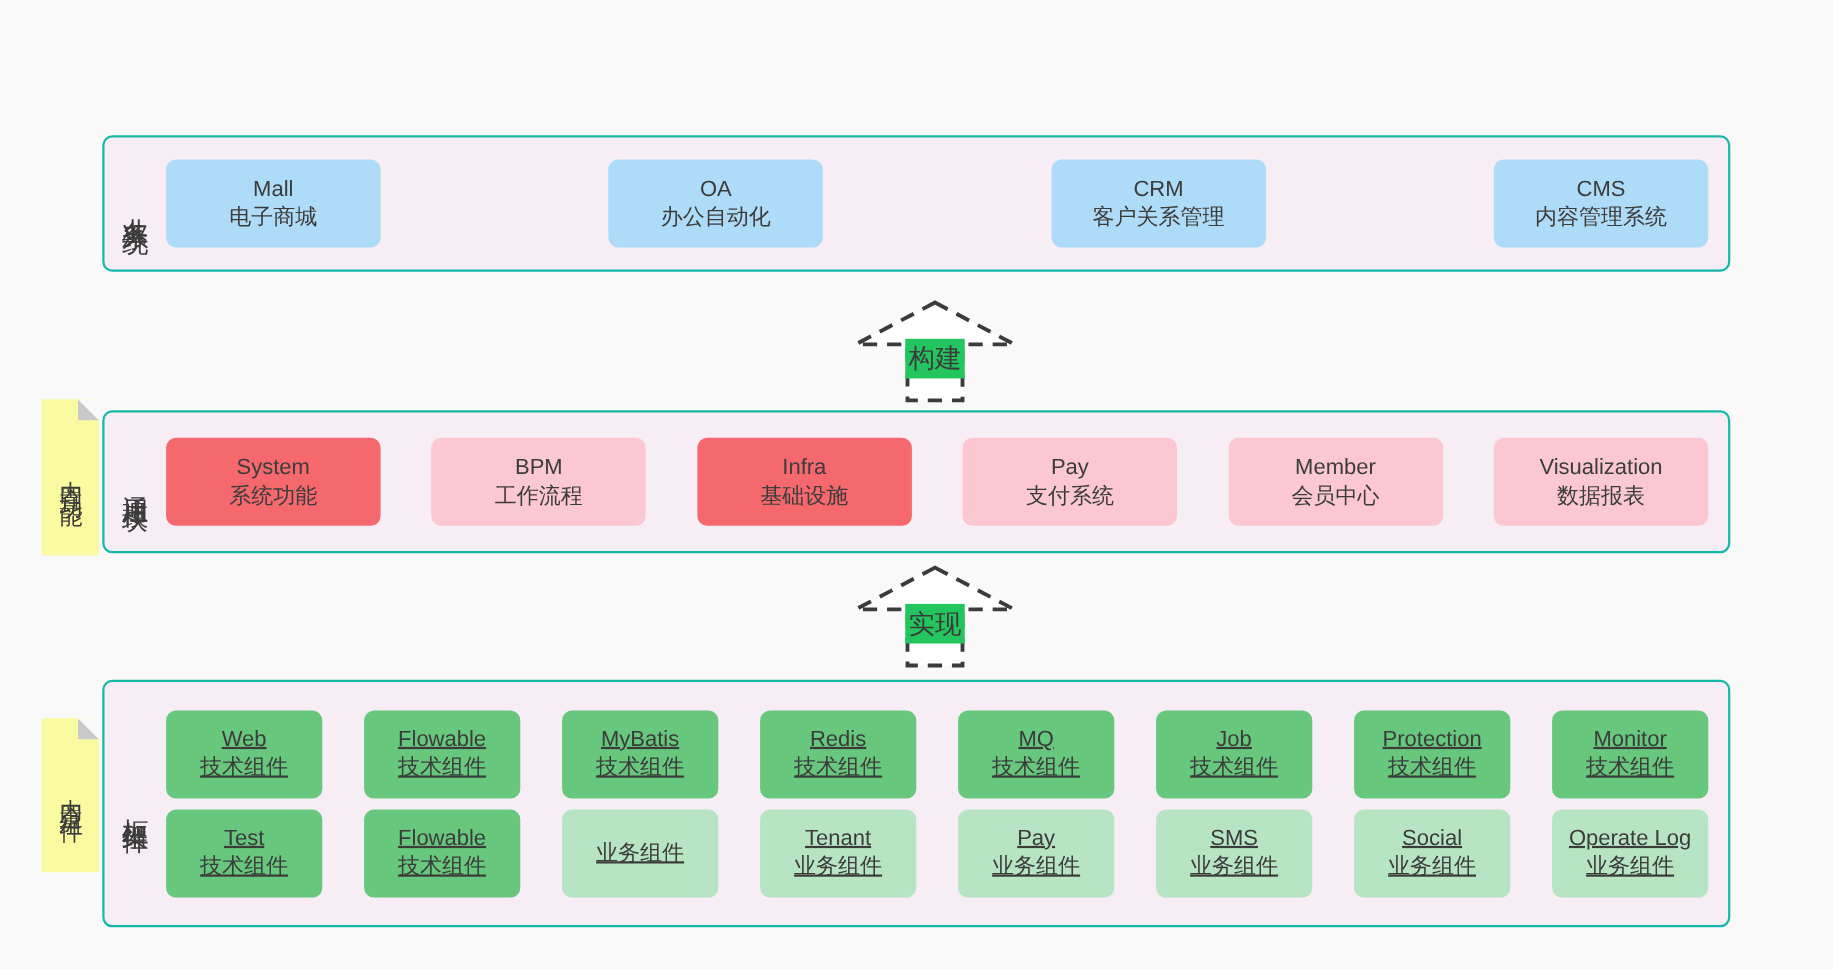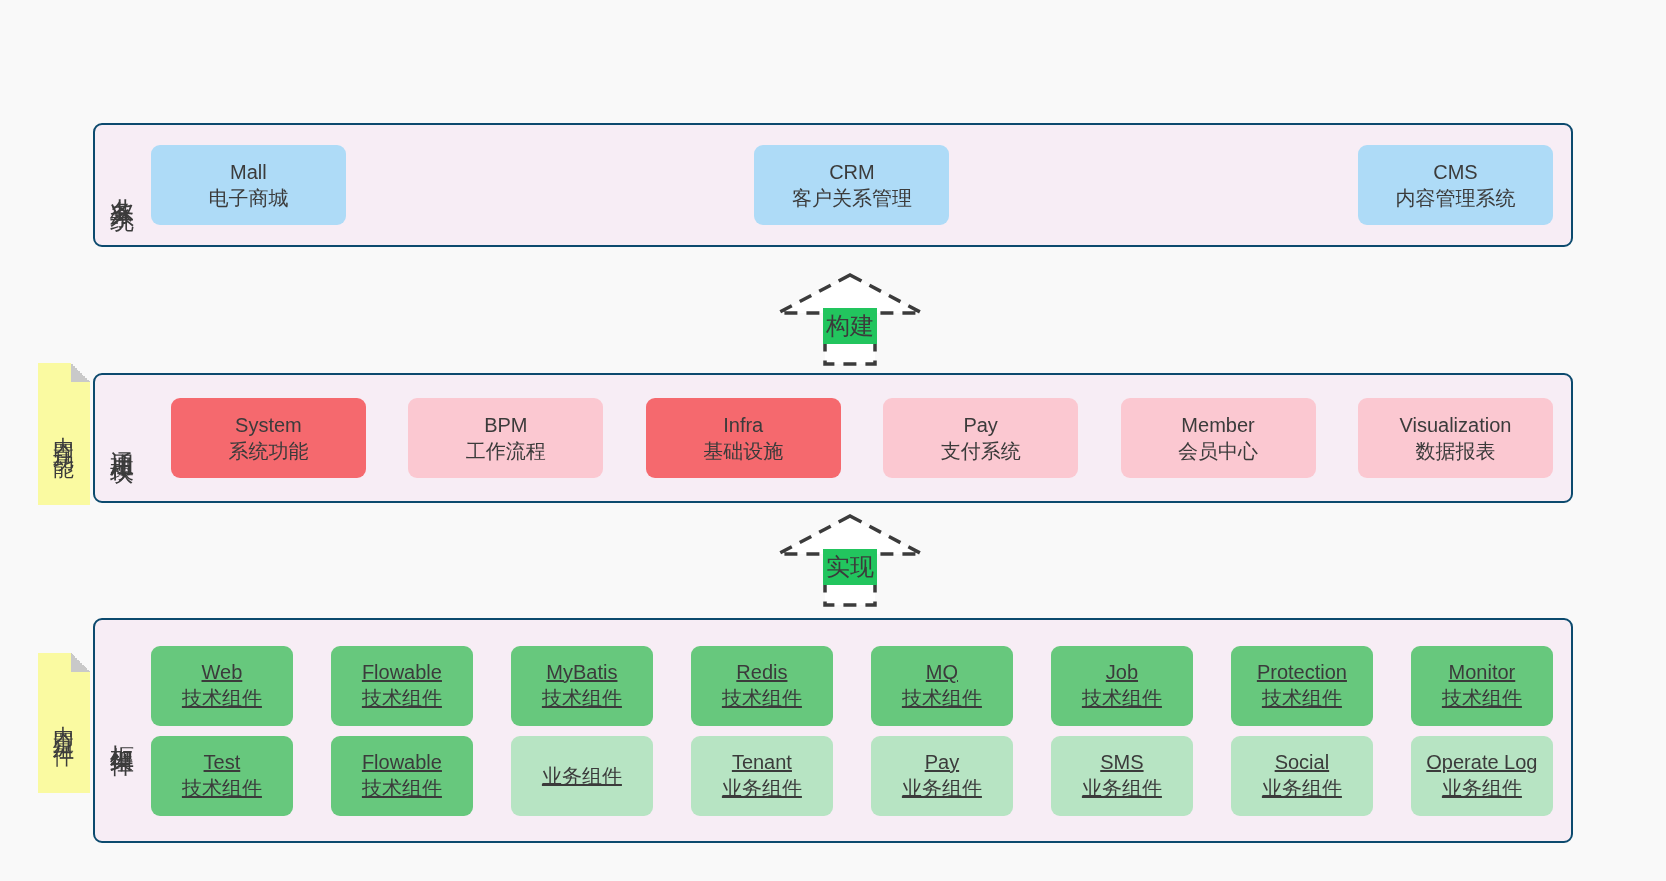--- a/index.html
+++ b/index.html
@@ -4,25 +4,25 @@
 <style>
   html,body{margin:0;padding:0;}
   body{
     width:1666px;height:881px;position:relative;overflow:hidden;
     background:#f9f9f9;
     font-family:"Liberation Sans","DejaVu Sans",sans-serif;
     color:#3b3b3b;
   }
   .panel{
     position:absolute;left:93px;width:1480px;box-sizing:border-box;
-    background:#f7edf5;border:2px solid #0c4a6e;border-radius:9px;
+    background:#f7edf5;border:2px solid #14b8a6;border-radius:9px;
     display:flex;align-items:center;padding:0 18px 0 14px;
   }
   .panel-business{top:123px;height:124px;}
-  .panel-modules{top:373px;height:130px;gap:20px;}
+  .panel-modules{top:373px;height:130px;}
   .panel-framework{top:618px;height:225px;}
   .panel-label{
     writing-mode:vertical-rl;text-orientation:upright;
     font-size:24px;line-height:1.08;letter-spacing:3px;
     flex:0 0 auto;margin-right:16px;white-space:nowrap;
   }
   .boxes{flex:1;display:flex;justify-content:space-between;align-items:center;}
   .boxes-col{flex:1;display:flex;flex-direction:column;gap:10px;text-decoration:underline;}
   .box{
     width:195px;height:80px;border-radius:9px;box-sizing:border-box;
@@ -63,20 +63,24 @@
 <body>
 
 <div class="panel panel-business">
   <div class="panel-label">业务系统</div>
   <div class="boxes">
     <div class="box blue">
       <div>Mall</div>
       <div>电子商城</div>
     </div>
     <div class="box blue">
+      <div>OA</div>
+      <div>办公自动化</div>
+    </div>
+    <div class="box blue">
       <div>CRM</div>
       <div>客户关系管理</div>
     </div>
     <div class="box blue">
       <div>CMS</div>
       <div>内容管理系统</div>
     </div>
   </div>
 </div>
 

